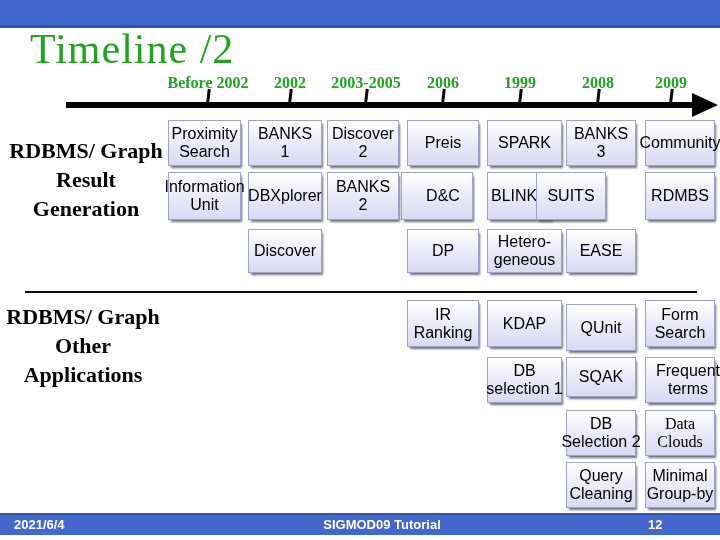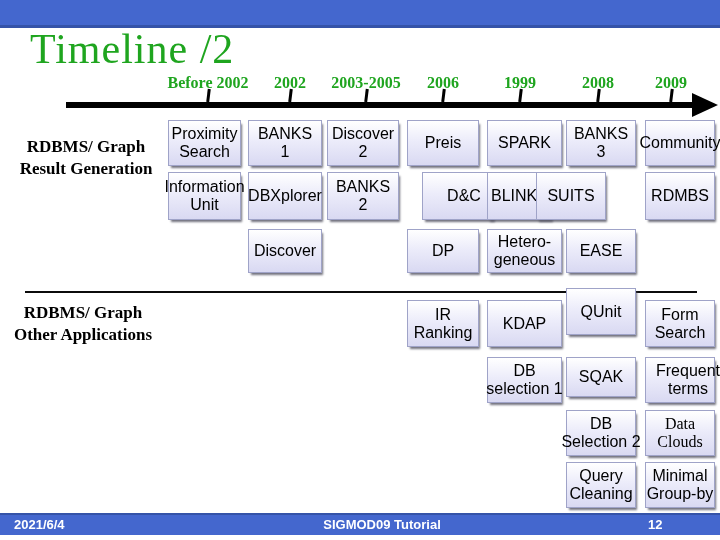--- a/index.html
+++ b/index.html
@@ -25,21 +25,21 @@
     position:absolute;top:89px;width:3px;height:13px;background:#000;
     transform:rotate(7deg);
   }
   .tl-line{position:absolute;left:66px;top:102px;width:630px;height:6px;background:#000;}
   .tl-arrow{
     position:absolute;left:692px;top:93px;width:0;height:0;
     border-left:26px solid #000;border-top:12px solid transparent;border-bottom:12px solid transparent;
   }
   .section-label{
     position:absolute;font-family:"Liberation Serif",serif;font-weight:bold;
-    font-size:17px;text-align:center;white-space:pre-line;line-height:1.32;color:#000;
+    font-size:22px;text-align:center;white-space:pre-line;line-height:1.32;color:#000;
   }
   #sec0{left:4px;top:136px;width:164px;}
   #sec1{left:0px;top:302px;width:166px;}
   .divider{position:absolute;left:25px;top:291px;width:672px;height:2px;background:#0b0b0b;}
   .tbox{
     position:absolute;box-sizing:border-box;
     border:1px solid var(--box-border,#9FA3C8);
     background:linear-gradient(180deg,#ffffff 0%,#ececfa 45%,var(--box-fill,#D9D9F2) 100%);
     box-shadow:2px 3px 2px -1px rgba(90,90,105,0.85);
     display:flex;align-items:center;justify-content:center;
@@ -101,33 +101,33 @@
       <div class="tbox" style="left: 407px; top: 120px; width: 72px; height: 46px;">Preis</div>
       <div class="tbox" style="left: 487px; top: 120px; width: 75px; height: 46px;">SPARK</div>
       <div class="tbox" style="left: 566px; top: 120px; width: 70px; height: 46px;">BANKS
 3</div>
       <div class="tbox" style="left: 645px; top: 120px; width: 70px; height: 46px;">Community</div>
       <div class="tbox" style="left: 168px; top: 172px; width: 73px; height: 48px;">Information
 Unit</div>
       <div class="tbox" style="left: 248px; top: 172px; width: 74px; height: 48px;">DBXplorer</div>
       <div class="tbox" style="left: 327px; top: 172px; width: 72px; height: 48px;">BANKS
 2</div>
-      <div class="tbox" style="left: 422px; top: 172px; width: 72px; height: 48px; padding-left: 12px;">D&amp;C</div>
+      <div class="tbox" style="left: 401px; top: 172px; width: 72px; height: 48px; padding-left: 12px;">D&amp;C</div>
       <div class="tbox" style="left: 487px; top: 172px; width: 65px; height: 48px;">BLINKS</div>
       <div class="tbox" style="left: 536px; top: 172px; width: 70px; height: 48px;">SUITS</div>
       <div class="tbox" style="left: 645px; top: 172px; width: 70px; height: 48px;">RDMBS</div>
       <div class="tbox" style="left: 248px; top: 229px; width: 74px; height: 44px;">Discover</div>
       <div class="tbox" style="left: 407px; top: 229px; width: 72px; height: 44px;">DP</div>
       <div class="tbox" style="left: 487px; top: 229px; width: 75px; height: 44px;">Hetero-
 geneous</div>
       <div class="tbox" style="left: 566px; top: 229px; width: 70px; height: 44px;">EASE</div>
       <div class="tbox" style="left: 407px; top: 300px; width: 72px; height: 47px;">IR
 Ranking</div>
       <div class="tbox" style="left: 487px; top: 300px; width: 75px; height: 47px;">KDAP</div>
-      <div class="tbox" style="left: 566px; top: 288px; width: 70px; height: 47px;">QUnit</div>
+      <div class="tbox" style="left: 566px; top: 304px; width: 70px; height: 47px;">QUnit</div>
       <div class="tbox" style="left: 645px; top: 300px; width: 70px; height: 47px;">Form
 Search</div>
       <div class="tbox" style="left: 487px; top: 357px; width: 75px; height: 46px;">DB
 selection 1</div>
       <div class="tbox" style="left: 566px; top: 357px; width: 70px; height: 40px;">SQAK</div>
       <div class="tbox" style="left: 645px; top: 357px; width: 70px; height: 46px; padding-left: 16px;">Frequent
 terms</div>
       <div class="tbox" style="left: 566px; top: 410px; width: 70px; height: 46px;">DB
 Selection 2</div>
       <div class="tbox" style="left: 645px; top: 410px; width: 70px; height: 46px; font-family: Liberation Serif, serif;">Data

